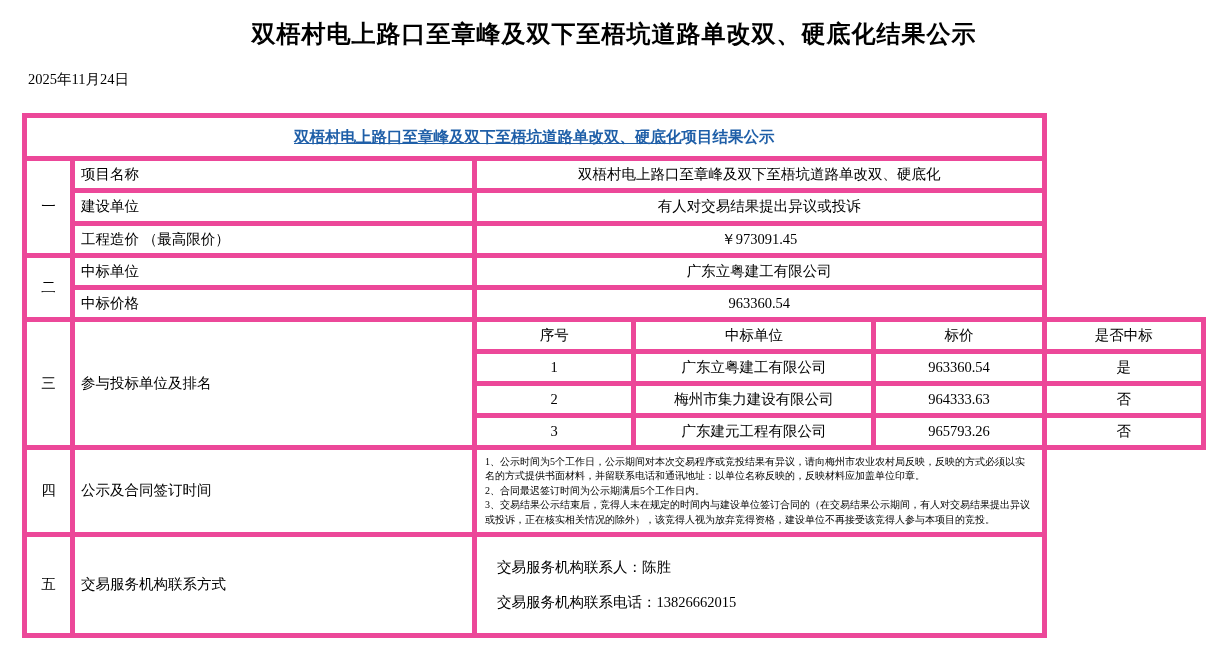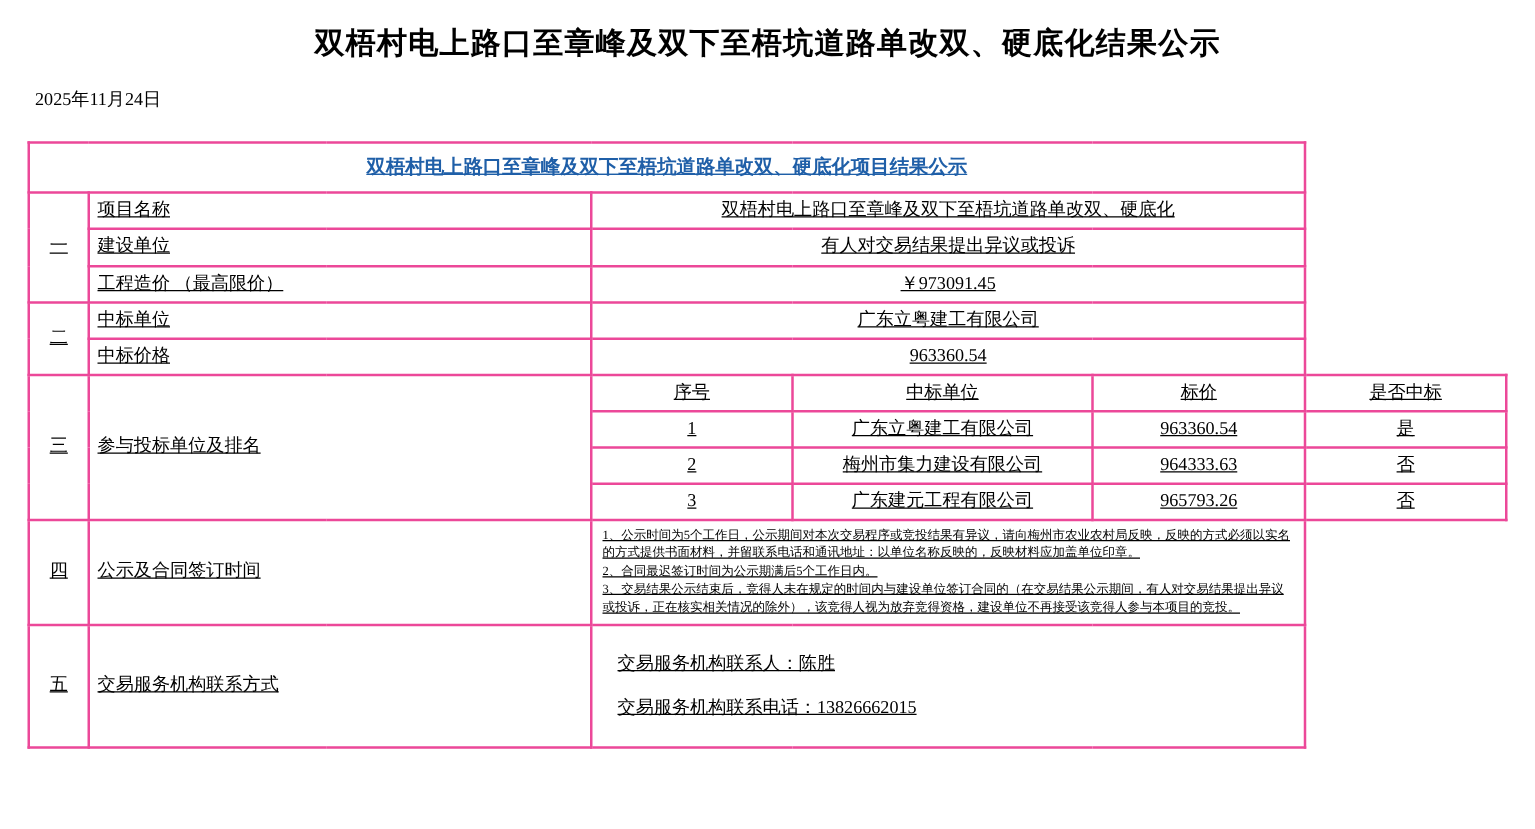--- a/index.html
+++ b/index.html
@@ -46,25 +46,24 @@
   .table-wrap {
     padding: 24px 22px 0 22px;
   }
   table.main {
     width: 100%;
     border-collapse: collapse;
     table-layout: fixed;
     font-size: 14.5px;
   }
   table.main td {
-    border: 2px solid #ec4899;
+    border: 5px solid #ec4899;
     padding: 3px 6px;
     vertical-align: middle;
     line-height: 1.45;
-    text-decoration: underline;
   }
   .cap {
     text-align: center;
     font-weight: bold;
     font-size: 15.5px;
     color: #1f5fa8;
     padding: 8px 6px !important;
   }
   .cap .u {
     text-decoration: underline;

